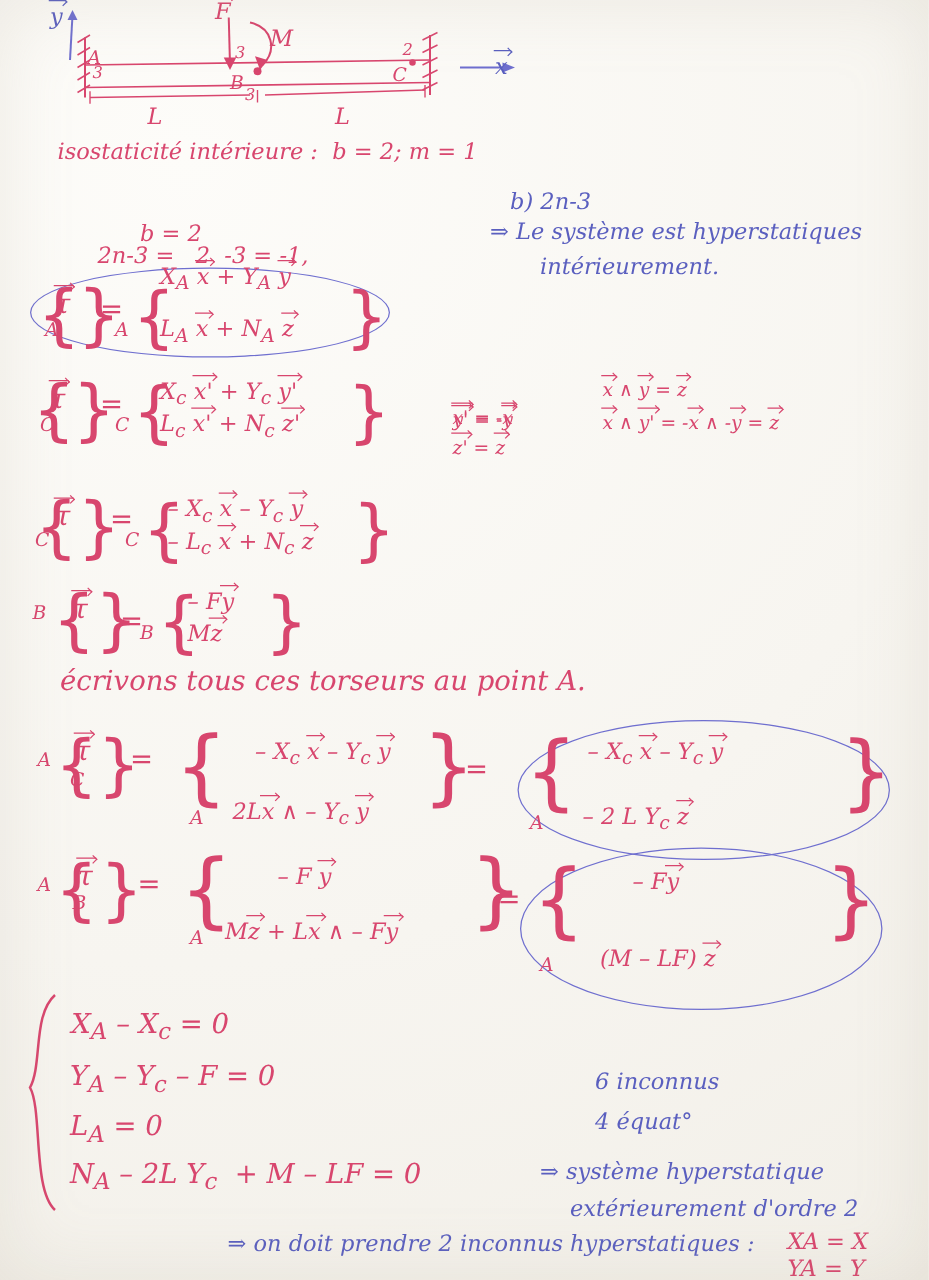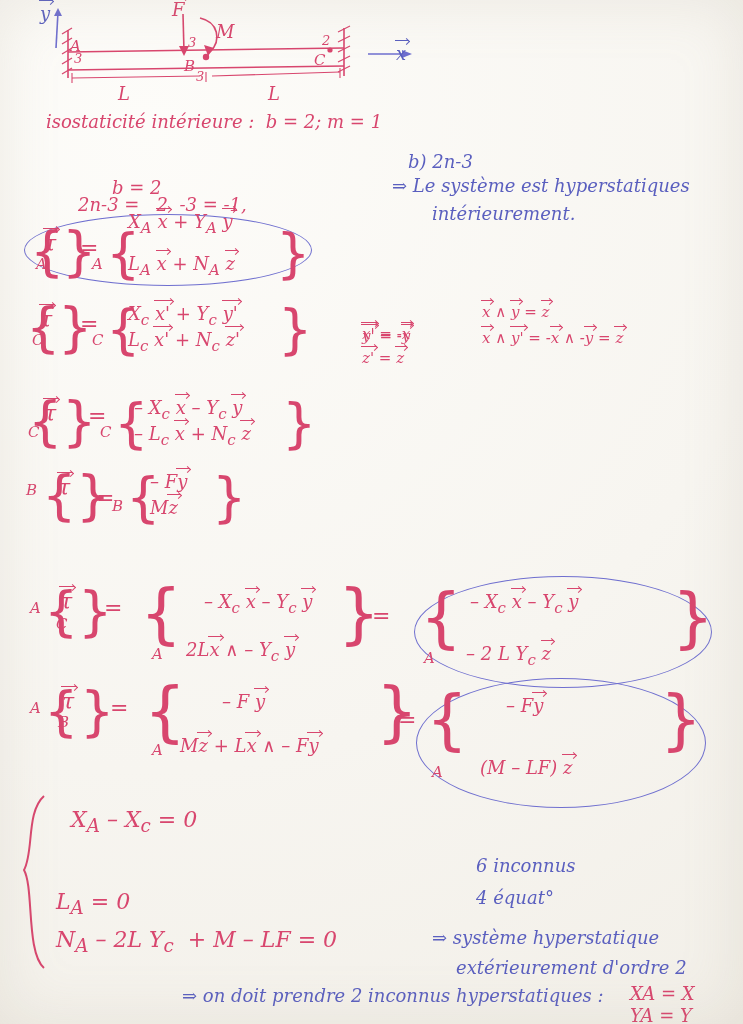--- a/index.html
+++ b/index.html
@@ -190,20 +190,21 @@
   <div class="ink pink brace-tall" style="left:42px; top:466px;">{</div>
   <div class="ink hand pink xl" style="left:58px; top:476px;"><span class="vec-over">τ</span></div>
   <div class="ink pink brace-tall" style="left:76px; top:466px;">}</div>
   <div class="ink hand pink xl" style="left:96px; top:486px;">=</div>
   <div class="ink pink brace-tall" style="left:126px; top:468px;">{</div>
   <div class="ink hand pink md" style="left:112px; top:498px;">B</div>
   <div class="ink hand pink lg" style="left:150px; top:472px;">– F<span class="vec-over">y</span></div>
   <div class="ink hand pink lg" style="left:150px; top:498px;">M<span class="vec-over">z</span></div>
   <div class="ink pink brace-tall" style="left:212px; top:468px;">}</div>
 
+  <div class="ink hand pink xl" style="left:48px; top:534px;"><span>écrivons tous ces torseurs au point A.</span></div>
 
   <div class="ink hand pink md" style="left:30px; top:600px;"><span>A</span></div>
   <div class="ink pink brace-tall" style="left:44px; top:582px;">{</div>
   <div class="ink hand pink xl" style="left:60px; top:590px;"><span class="vec-over">τ</span></div>
   <div class="ink pink brace-tall" style="left:78px; top:582px;">}</div>
   <div class="ink hand pink md" style="left:56px; top:616px;"><span>C</span></div>
   <div class="ink hand pink xl" style="left:104px; top:596px;">=</div>
 
   <div class="ink pink brace-xtall" style="left:140px; top:578px;">{</div>
   <div class="ink hand pink lg" style="left:204px; top:592px;">– X<sub>c</sub> <span class="vec-over">x</span> – Y<sub>c</sub> <span class="vec-over">y</span></div>
@@ -239,21 +240,22 @@
   <div class="ink pink brace-xtall" style="left:426px; top:684px;">{</div>
   <div class="ink hand pink lg" style="left:506px; top:696px;">– F<span class="vec-over">y</span></div>
   <div class="ink hand pink md" style="left:432px; top:764px;"><span>A</span></div>
   <div class="ink hand pink lg" style="left:480px; top:758px;">(M – LF) <span class="vec-over">z</span></div>
   <div class="ink pink brace-xtall" style="left:660px; top:684px;">}</div>
 
   <svg class="draw" width="743" height="1024">
     <path d="M 44 796 C 26 812, 34 852, 24 870 C 34 888, 26 952, 44 968" stroke="#d8466e" stroke-width="2" fill="none"></path>
   </svg>
 
-  <div class="ink hand pink xl" style="left:71px; top:808px;">X<sub>A</sub> – X<sub>c</sub> = 0</div>
+  <div class="ink hand pink xl" style="left:57px; top:808px;">X<sub>A</sub> – X<sub>c</sub> = 0</div>
+  <div class="ink hand pink xl" style="left:56px; top:850px;">Y<sub>A</sub> – Y<sub>c</sub> – F = 0</div>
   <div class="ink hand pink xl" style="left:56px; top:890px;">L<sub>A</sub> = 0</div>
   <div class="ink hand pink xl" style="left:56px; top:928px;">N<sub>A</sub> – 2L Y<sub>c</sub>  + M – LF = 0</div>
 
   <div class="ink hand blue lg" style="left:476px; top:856px;"><span>6 inconnus</span></div>
   <div class="ink hand blue lg" style="left:476px; top:888px;"><span>4 équat°</span></div>
   <div class="ink hand blue lg" style="left:432px; top:928px;"><span>⇒ système hyperstatique</span></div>
   <div class="ink hand blue lg" style="left:456px; top:958px;"><span>extérieurement d'ordre 2</span></div>
   <div class="ink hand blue lg" style="left:182px; top:986px;"><span>⇒ on doit prendre 2 inconnus hyperstatiques :</span></div>
   <div class="ink hand pink lg" style="left:630px; top:984px;"><span>XA = X</span></div>
   <div class="ink hand pink lg" style="left:630px; top:1006px;"><span>YA = Y</span></div>

